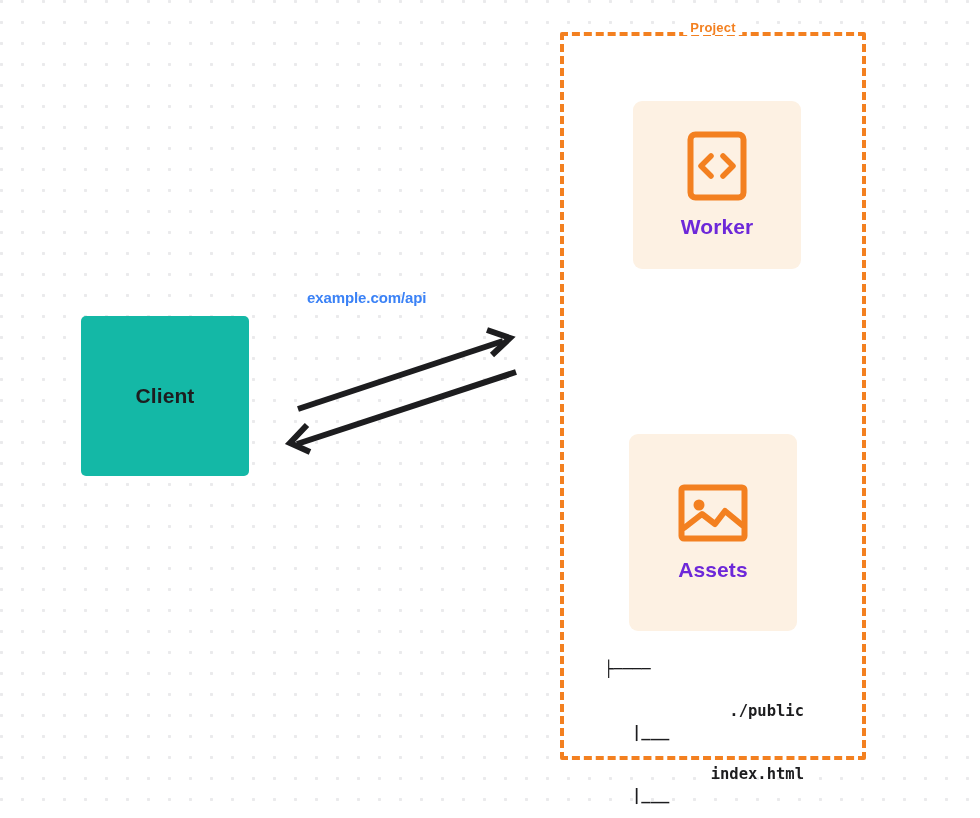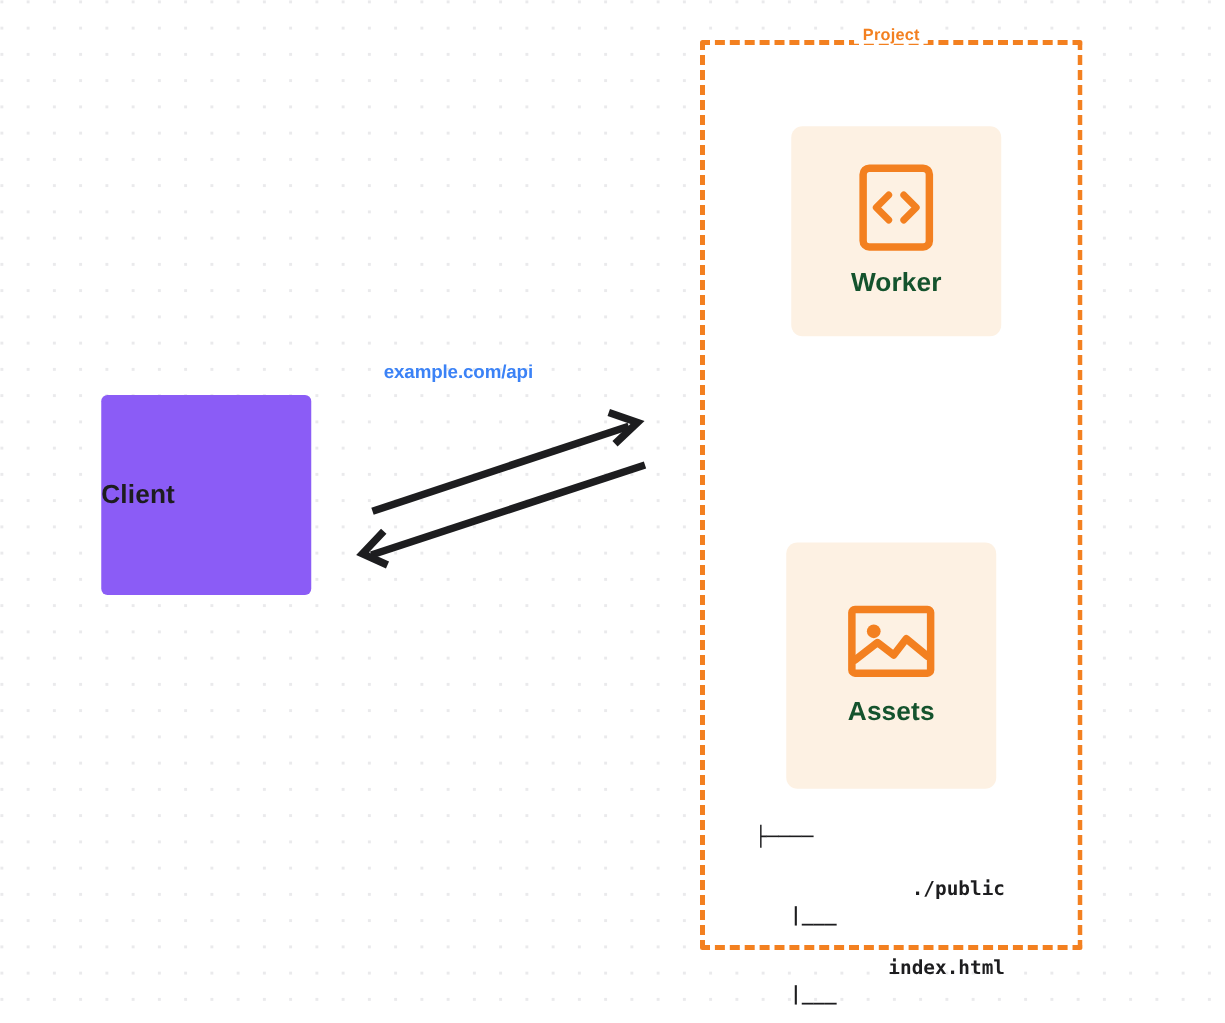--- a/index.html
+++ b/index.html
@@ -28,24 +28,25 @@
     background-position: 12px 12px;
   }
 
   
   #client-node {
     position: absolute;
     left: 81px;
     top: 316px;
     width: 168px;
     height: 160px;
-    background: #8b5cf6;
+    background: #14b8a6;
     border-radius: 5px;
     display: flex;
     align-items: center;
+    justify-content: center;
   }
   #client-node .node-label {
     font-size: 21px;
     font-weight: bold;
     color: #1d1d1f;
     letter-spacing: 0.1px;
   }
 
   
   #edge-label {
@@ -115,21 +116,21 @@
     height: 197px;
   }
   .service-icon {
     display: block;
     margin-bottom: 14px;
   }
   #assets-card .service-icon { margin-bottom: 16px; }
   .service-label {
     font-size: 21px;
     font-weight: bold;
-    color: #14532d;
+    color: #6d28d9;
     letter-spacing: 0.1px;
   }
 
   
   #assets-file-tree {
     position: absolute;
     left: 604px;
     top: 617px;
     width: 200px;
     font-family: "DejaVu Sans Mono", monospace;

